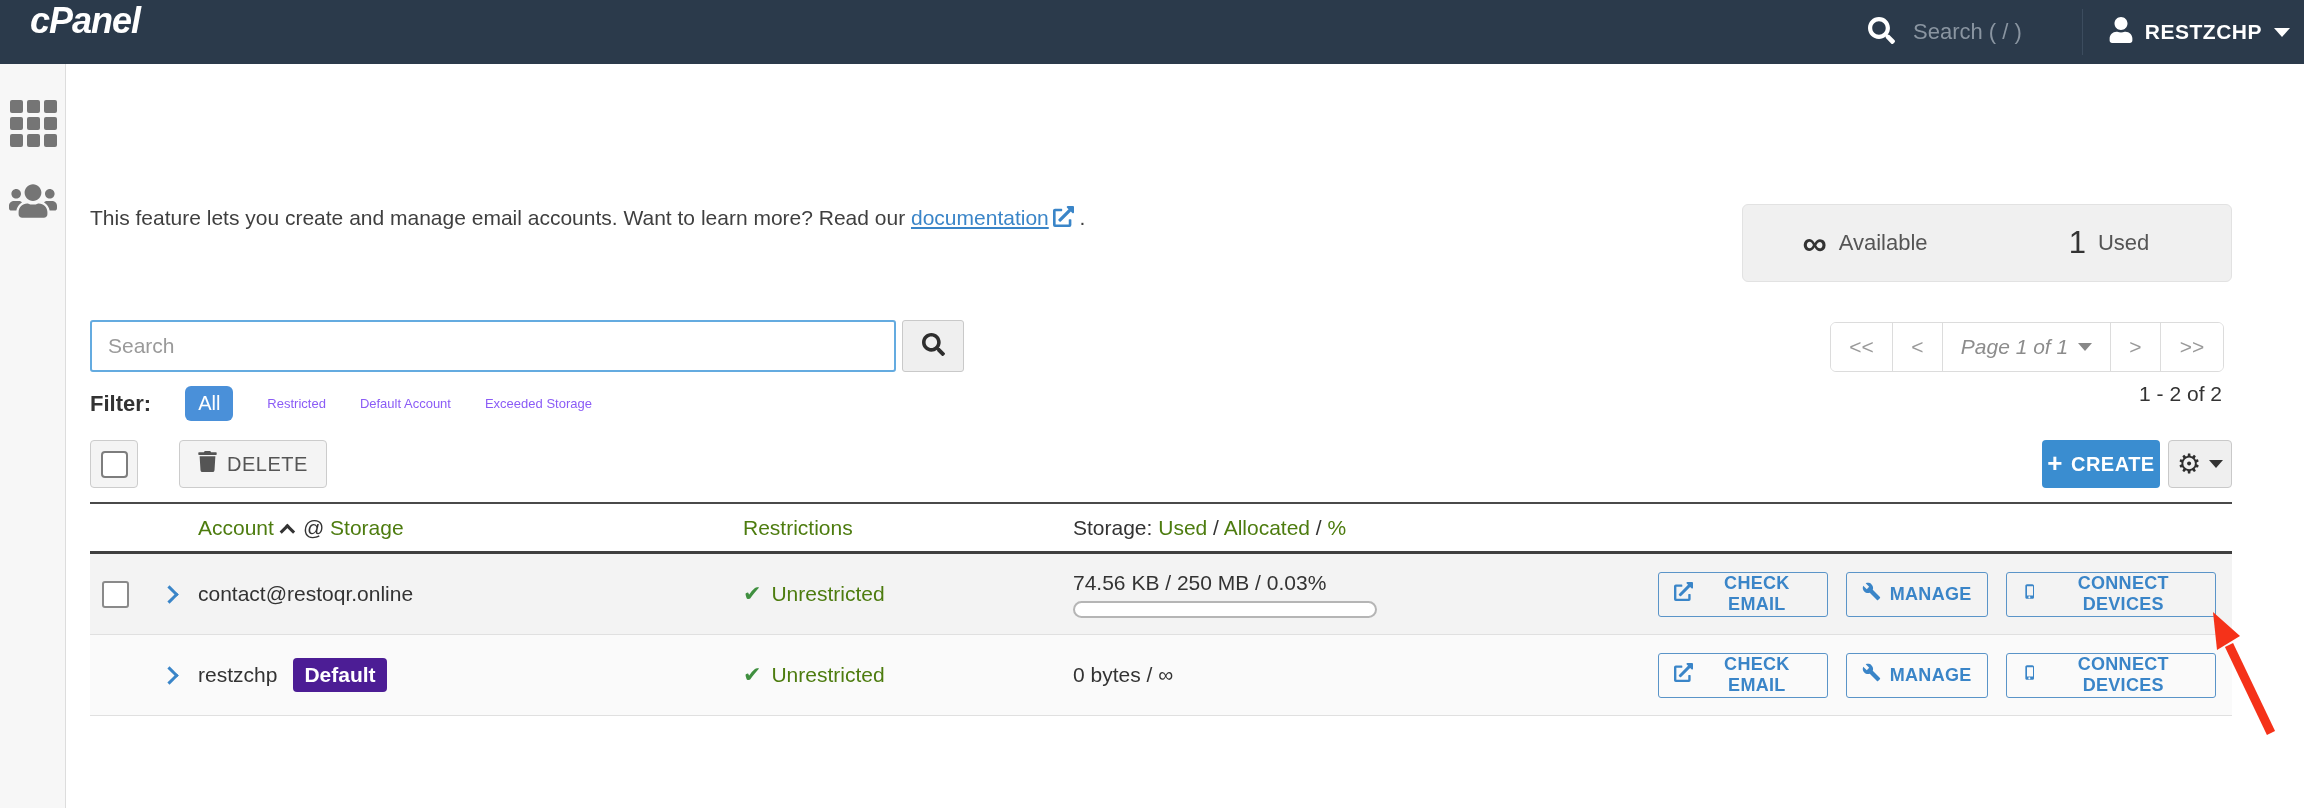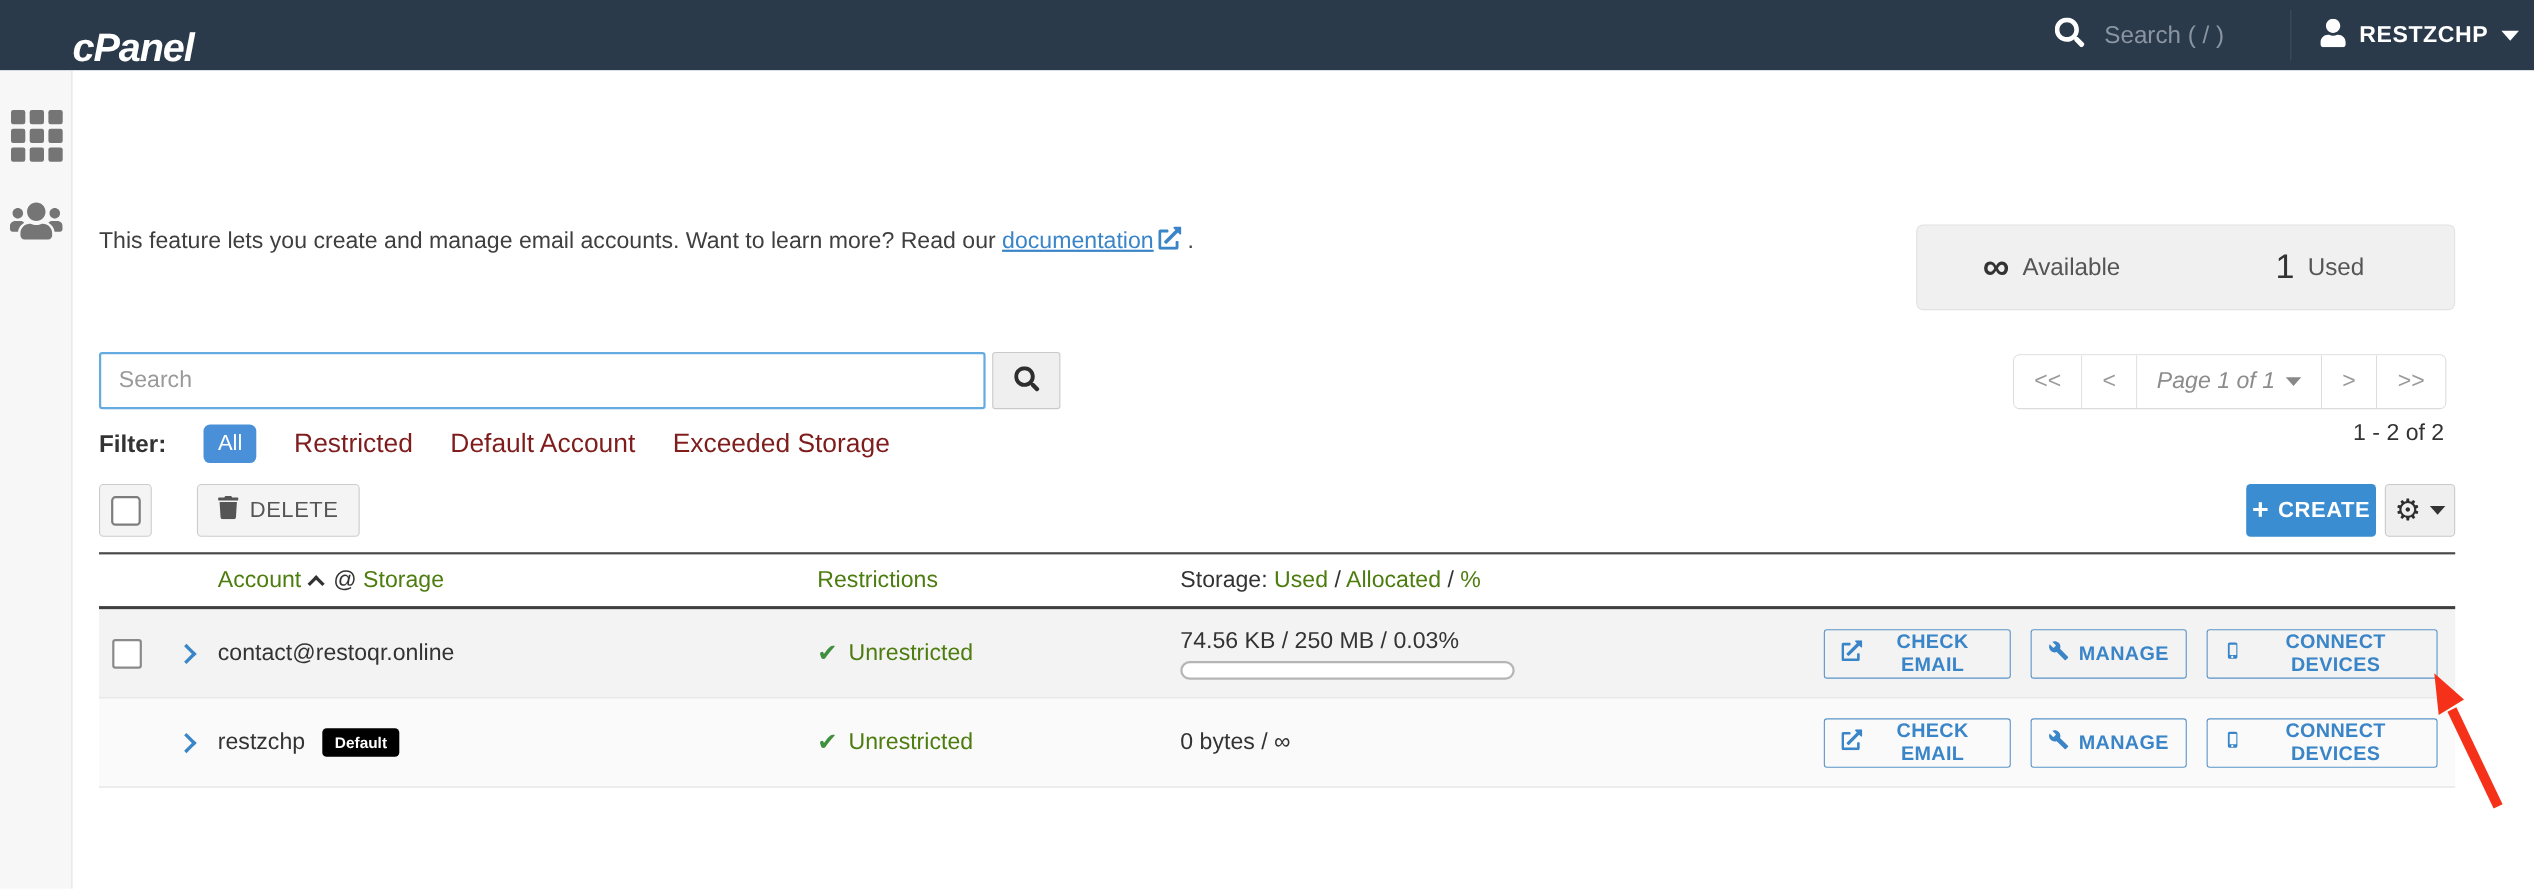--- a/index.html
+++ b/index.html
@@ -1,19 +1,19 @@
 <!DOCTYPE html>
 <html><head>
 <meta charset="utf-8">
 <style>
   * { margin:0; padding:0; box-sizing:border-box; }
   html,body { width:2304px; height:808px; background:#fff; font-family:"Liberation Sans", sans-serif; overflow:hidden; position:relative; }
 
   
-  .topbar { position:absolute; left:0; top:0; width:2304px; height:64px; background:#2b3a4b; display:flex; align-items:flex-end;padding-left:36px; }
+  .topbar { position:absolute; left:0; top:0; width:2304px; height:64px; background:#2b3a4b; display:flex; align-items:flex-start; }
   .logo { margin-left:30px; color:#fff; font-size:36px; font-weight:bold; font-style:italic; letter-spacing:-1px; }
   .topbar-right { margin-left:auto; display:flex; align-items:center; height:100%; }
   .topbar-search { display:flex; align-items:center; gap:18px; padding-right:60px; cursor:pointer; }
   .topbar-search .ph { color:#8a95a1; font-size:22px; }
   .topbar-divider { width:1px; height:46px; background:#3c4c5e; }
   .topbar-user { display:flex; align-items:center; gap:12px; padding:0 14px 0 26px; height:100%; cursor:pointer; }
   .topbar-user .uname { color:#fff; font-size:21px; font-weight:bold; letter-spacing:0.5px; }
   .caret { width:0; height:0; border-left:8px solid transparent; border-right:8px solid transparent; border-top:9px solid #fff; }
 
   
@@ -50,21 +50,21 @@
   .pg-first,.pg-last { width:62px; }
   .pg-prev,.pg-next { width:50px; }
   .pg-page { width:168px; gap:10px; color:#8c8c8c;font-style:italic; }
   .pg-last { border-right:none; }
   .pg-caret { width:0; height:0; border-left:7px solid transparent; border-right:7px solid transparent; border-top:8px solid #888; }
   .range-text { position:absolute; top:318px; right:82px; font-size:21px; color:#333; }
 
   .filter-row { position:absolute; left:24px; top:322px; display:flex; align-items:center; gap:34px; }
   .filter-label { font-size:22px; font-weight:bold; color:#333; }
   .filter-pill { background:#4a90d9; color:#fff; font-size:20px; border-radius:6px; padding:6px 13px; cursor:pointer; }
-  .filter-link { color:#7f1d1d; font-size:24px; cursor:pointer; }
+  .filter-link { color:#8b5cf6; font-size:13px; cursor:pointer; }
 
   .select-all-btn { position:absolute; left:24px; top:376px; width:48px; height:48px; background:#f4f4f4; border:1px solid #ccc; border-radius:4px; display:flex; align-items:center; justify-content:center; cursor:pointer; }
   .cbox { width:27px; height:27px; background:#fff; border:2px solid #7d7d7d; border-radius:4px; }
   .delete-btn { position:absolute; left:113px; top:376px; height:48px; padding:0 18px; background:#f4f4f4; border:1px solid #ccc; border-radius:4px; display:flex; align-items:center; gap:10px; font-size:20px; color:#555; letter-spacing:0.5px; cursor:pointer; }
   .create-btn { position:absolute; top:376px; right:144px; width:118px; height:48px; background:#3a8dd0; border:none; border-radius:4px; color:#fff; font-weight:bold; font-size:20px; display:flex; align-items:center; justify-content:center; gap:8px; letter-spacing:0.5px; cursor:pointer; }
   .create-plus { font-size:26px; font-weight:bold; line-height:1; margin-top:-3px; }
   .gear-btn { position:absolute; top:376px; right:72px; width:64px; height:48px; background:#efefef; border:1px solid #c9c9c9; border-radius:4px; display:flex; align-items:center; justify-content:center; gap:8px; cursor:pointer; }
   .gear-glyph { font-size:27px; color:#2e2e2e; line-height:1; }
   .gear-caret { width:0; height:0; border-left:7px solid transparent; border-right:7px solid transparent; border-top:8px solid #333; }
 
@@ -77,21 +77,21 @@
   .dark { color:#333; }
   .sort-caret { display:inline-block; width:11px; height:11px; border-left:3px solid #333; border-top:3px solid #333; transform:rotate(45deg) translateY(3px); margin:0 8px 0 10px; }
 
   .trow { height:81px; border-bottom:1px solid #e0e0e0; }
   .row-1 { background:#f3f3f3; }
   .row-2 { background:#fafafa; }
   .cell-center { display:flex; justify-content:center; }
   .row-cbox { width:27px; height:27px; background:#fff; border:2px solid #8a8a8a; border-radius:3px; cursor:pointer; }
   .chev { display:inline-block; width:13px; height:13px; border-right:3.5px solid #3a85c8; border-top:3.5px solid #3a85c8; transform:rotate(45deg); cursor:pointer; }
   .acct { font-size:21px; color:#333; display:flex; align-items:center; }
-  .badge { background:#000000; color:#fff; font-size:14px; font-weight:bold; border-radius:4px; padding:5px 11px; margin-left:16px; }
+  .badge { background:#4c1d95; color:#fff; font-size:21px; font-weight:bold; border-radius:4px; padding:5px 11px; margin-left:16px; }
   .restr { display:flex; align-items:center; gap:10px; font-size:21px; }
   .checkmark { color:#3f8f3f; font-size:22px; }
   .storage-text { font-size:21px; color:#333; }
   .progress { width:304px; height:17px; background:#fff; border:2px solid #b5b5b5; border-radius:9px; margin-top:6px; }
   .actions-cell { display:flex; justify-content:flex-end; gap:18px; padding-right:16px; }
   .act-btn { height:45px; border:1px solid #5a94c8; border-radius:3px; background:transparent; color:#3a85c8; font-size:18px; font-weight:bold; letter-spacing:0.3px; display:flex; align-items:center; gap:9px; padding:0 15px; cursor:pointer; font-family:"Liberation Sans", sans-serif; }
 
   .arrow-svg { position:absolute; left:2185px; top:600px; pointer-events:none; }
 </style>
 </head>

